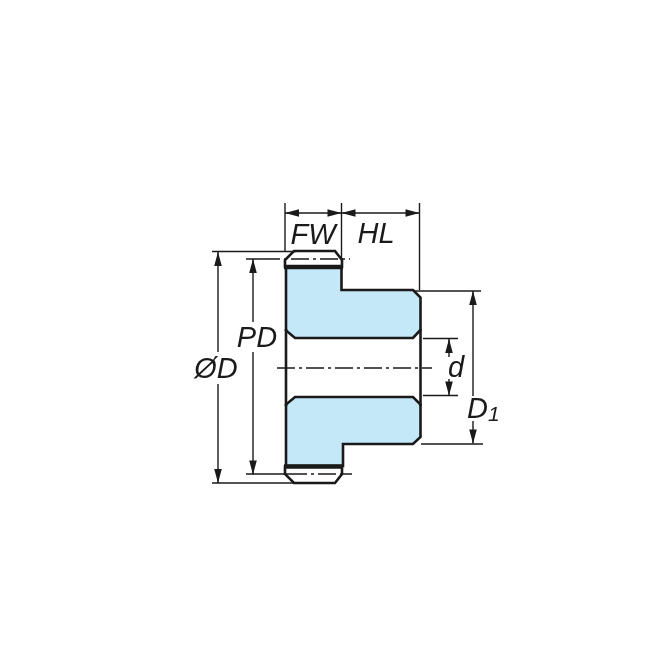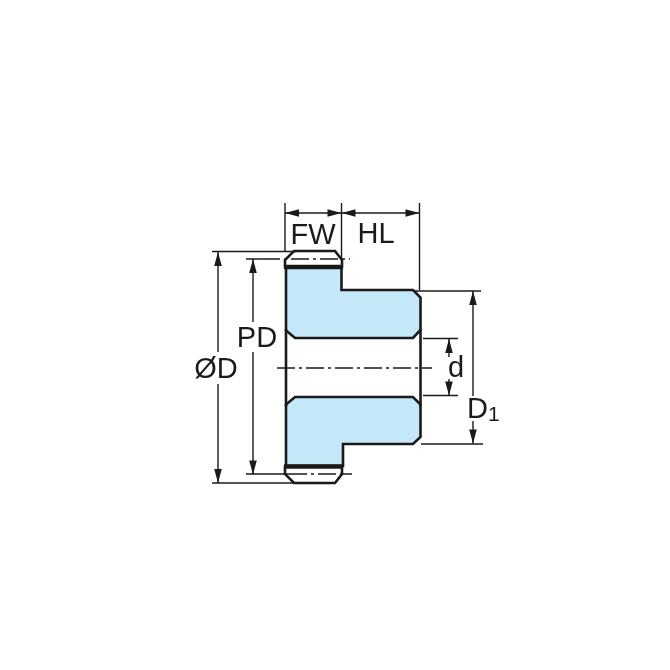--- a/index.html
+++ b/index.html
@@ -1,21 +1,21 @@
 <!DOCTYPE html>
 <html style="--line: #1a1a1a; --part-fill: #c5e8f8; --bg: #ffffff;"><head>
 <meta charset="utf-8">
 <style>
   :root{
     --line:#1a1a1a;
     --part-fill:#c5e8f8;
     --bg:#ffffff;
   }
   html,body{margin:0;padding:0;background:var(--bg);}
-  .stage{position:relative;width:670px;height:670px;background:var(--bg);overflow:hidden;}
+  .stage{position:relative;width:670px;height:670px;background:var(--bg);overflow:hidden;font-style:italic;}
   svg{display:block;}
   .outline{fill:var(--part-fill);stroke:var(--line);stroke-width:2.6;stroke-linejoin:miter;}
   .tooth{fill:#ffffff;stroke:var(--line);stroke-width:2.6;stroke-linejoin:miter;}
   .edge{stroke:var(--line);stroke-width:2.6;fill:none;}
   .thick{stroke:var(--line);stroke-width:4.5;fill:none;}
   .dim{stroke:var(--line);stroke-width:1.4;fill:none;}
   .cl{stroke:var(--line);stroke-width:1.5;fill:none;stroke-dasharray:18 4 3 4;}
   .clsolid{stroke:var(--line);stroke-width:1.5;fill:none;}
   .arrow{fill:var(--line);stroke:none;}
   text{font-family:"Liberation Sans",sans-serif;fill:var(--line);}

